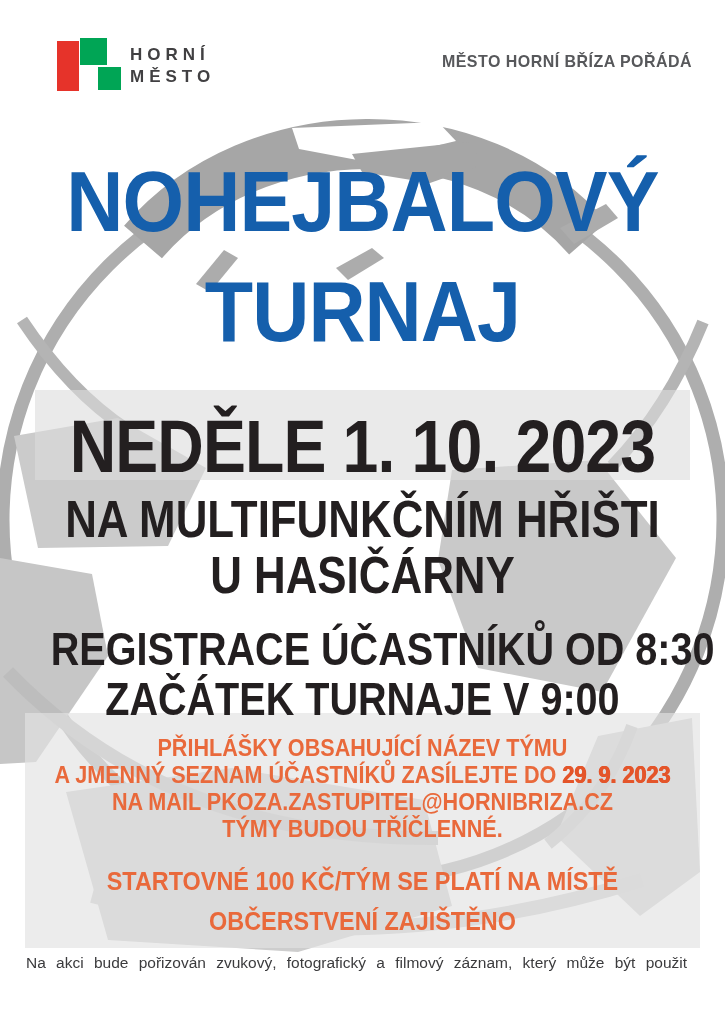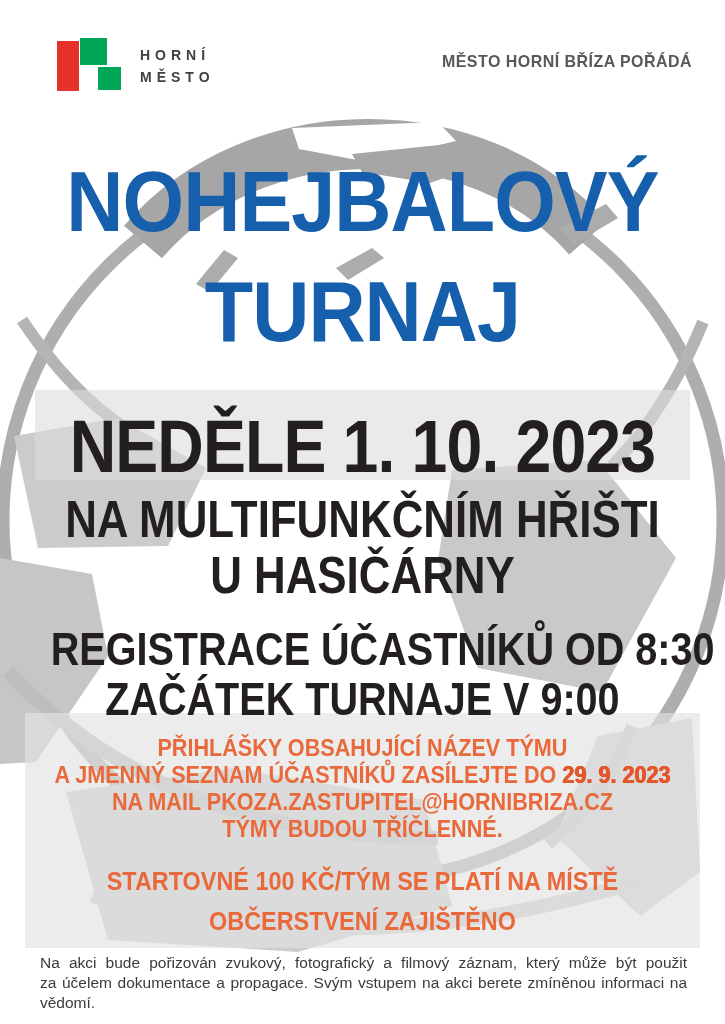--- a/index.html
+++ b/index.html
@@ -20,30 +20,30 @@
   .cond26{font-size:26px;line-height:1;transform:scaleX(.90);transform-origin:362px 50%;}
   .blue{color:#155FAC;}
   .black{color:#231F20;}
   .orange{color:#E9693B;}
   .orange-strong{color:#E4552A;text-shadow:.5px 0 0 currentColor, -.5px 0 0 currentColor;}
   .logo-mark{position:absolute;left:57px;top:38px;width:70px;height:56px;z-index:2;}
   .logo-mark .red{position:absolute;left:0;top:3px;width:22px;height:50px;background:#E6332A;}
   .logo-mark .g1{position:absolute;left:23px;top:0;width:27px;height:27px;background:#00A555;}
   .logo-mark .g2{position:absolute;left:41px;top:29px;width:23px;height:23px;background:#00A555;}
   .logo-word{
-    position:absolute;left:140px;top:44px;z-index:2;
-    color:#414042;font-size:14px;font-weight:700;letter-spacing:5px;line-height:22px;
+    position:absolute;left:130px;top:44px;z-index:2;
+    color:#414042;font-size:17px;font-weight:700;letter-spacing:5px;line-height:22px;
   }
   .claim{
     position:absolute;right:33px;top:52px;z-index:2;text-align:right;
     color:#57585B;font-size:17px;font-weight:700;letter-spacing:.5px;
     transform:scaleX(.94);transform-origin:100% 50%;white-space:nowrap;
   }
   .footer{
-    position:absolute;left:40px;right:38px;top:953px;z-index:2;
+    position:absolute;left:26px;right:38px;top:953px;z-index:2;
     color:#3B3B3D;font-size:15.5px;line-height:20px;font-weight:400;
   }
   .footer .l1{text-align:justify;text-align-last:justify;}
   .footer .l2{text-align:justify;}
 </style>
 </head>
 <body>
 
 <div class="poster">
 
@@ -100,16 +100,15 @@
   <div class="txt cond24 orange" style="top:736px">PŘIHLÁŠKY OBSAHUJÍCÍ NÁZEV TÝMU</div>
   <div class="txt cond24 orange" style="top:763px"><span>A JMENNÝ SEZNAM ÚČASTNÍKŮ ZASÍLEJTE DO </span><span class="orange-strong">29. 9. 2023</span></div>
   <div class="txt cond24 orange" style="top:790px">NA MAIL PKOZA.ZASTUPITEL@HORNIBRIZA.CZ</div>
   <div class="txt cond24 orange" style="top:817px">TÝMY BUDOU TŘÍČLENNÉ.</div>
 
   <div class="txt cond26 orange" style="top:868px">STARTOVNÉ 100 KČ/TÝM SE PLATÍ NA MÍSTĚ</div>
   <div class="txt cond26 orange" style="top:908px">OBČERSTVENÍ ZAJIŠTĚNO</div>
 
   <div class="footer">
     <div class="l1">Na akci bude pořizován zvukový, fotografický a filmový záznam, který může být použit</div>
-    <div class="l2">za účelem dokumentace a propagace. Svým vstupem na akci berete zmíněnou informaci na vědomí.</div>
   </div>
 
 </div>
 
 </body></html>

